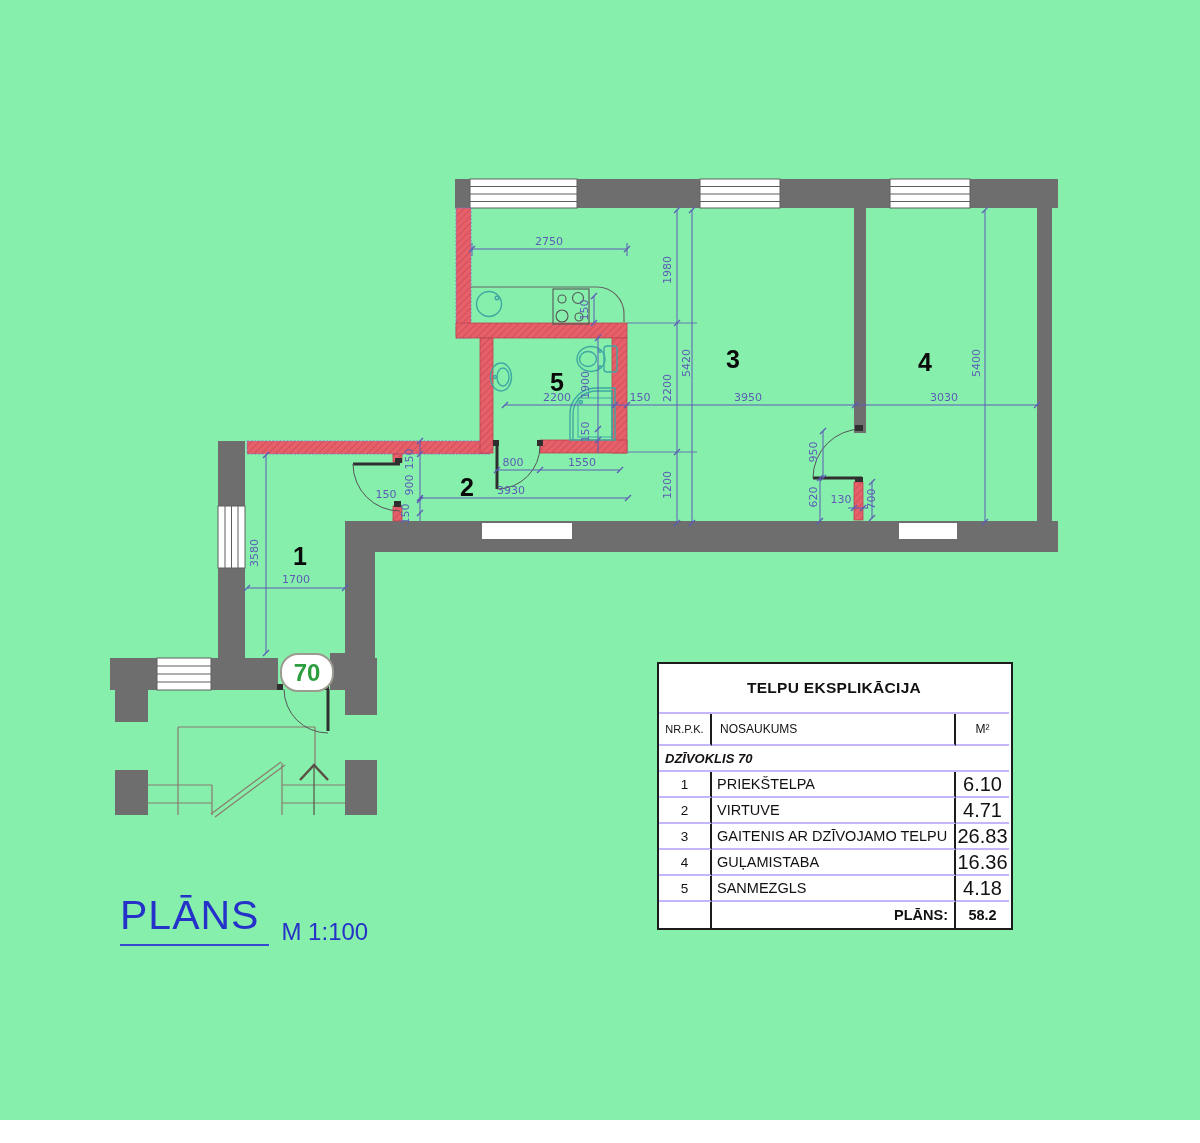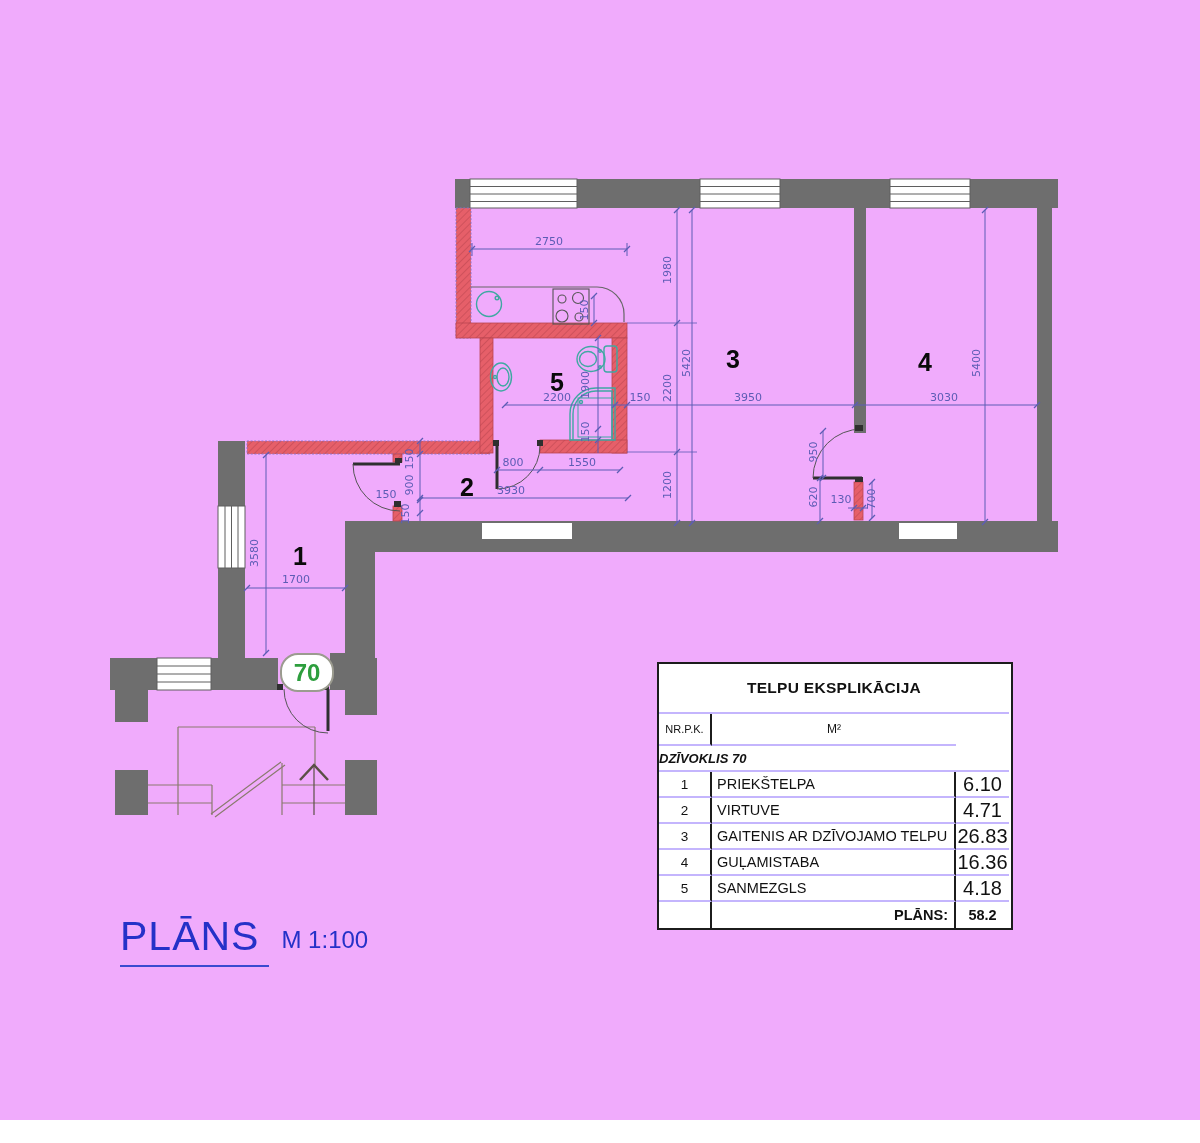--- a/index.html
+++ b/index.html
@@ -1,45 +1,45 @@
 <!DOCTYPE html>
 <html><head>
 <meta charset="utf-8">
 <style>
   html,body{margin:0;padding:0;background:#ffffff;}
-  .stage{position:relative;width:1200px;height:1120px;background:#f0abfc;overflow:hidden;
+  .stage{position:relative;width:1200px;height:1120px;background:#86efac;overflow:hidden;
          font-family:"Liberation Sans", sans-serif;}
   svg{position:absolute;left:0;top:0;}
 
   
   .xtable{position:absolute;left:657px;top:662px;width:352px;
           border:2px solid #1c1c1c;background:#fff;color:#111;
           display:grid;grid-template-columns:53px 244px 53px;
           grid-template-rows:50px 32px 26px 26px 26px 26px 26px 26px 26px;}
   .xtable .cell{display:flex;align-items:center;box-sizing:border-box;}
   .bb{border-bottom:2px solid #c4b5fd;}
   .br{border-right:2px solid #1c1c1c;}
   .t-title{grid-column:1/4;justify-content:center;font-weight:bold;font-size:15.5px;letter-spacing:.3px;}
-  .t-group{grid-column:1/4;font-weight:bold;font-style:italic;font-size:13px;padding-left:0;}
+  .t-group{grid-column:1/4;font-weight:bold;font-style:italic;font-size:13px;padding-left:6px;}
   .c-nr{justify-content:center;font-size:13.5px;}
   .c-name{padding-left:5px;font-size:14.5px;}
   .c-area{justify-content:center;font-size:20px;}
   .h-nr{justify-content:center;font-size:11px;}
   .h-name{padding-left:8px;font-size:12px;}
   .h-area{justify-content:center;font-size:12px;}
   .t-total-label{justify-content:flex-end;padding-right:6px;font-weight:bold;font-size:14.5px;}
   .t-total-value{justify-content:center;font-weight:bold;font-size:14.5px;}
 
   
   .badge{position:absolute;left:280px;top:653px;width:50px;height:35px;background:#fff;
          border:2px solid #9b9b8f;border-radius:18px;display:flex;align-items:center;justify-content:center;}
   .badge span{color:#2d9e3d;font-weight:bold;font-size:24px;}
 
   
-  .titleblock{position:absolute;left:120px;top:913px;display:flex;align-items:center;color:#2531c8;}
+  .titleblock{position:absolute;left:120px;top:892px;display:flex;align-items:flex-end;color:#2531c8;}
   .titleblock .plans{font-size:41px;border-bottom:2px solid #3a4ad0;padding:0 10px 5px 0;letter-spacing:1px;}
   .titleblock .scale{font-size:24px;margin-left:12px;}
 </style>
 </head>
 <body>
 
 <div class="stage">
 
 <svg width="1200" height="1143" viewBox="0 0 1200 1143">
   <defs>
@@ -246,20 +246,21 @@
 </svg>
 
 <div class="badge">
   <span>70</span>
 </div>
 
 <div class="xtable">
   <div class="cell t-title bb">TELPU EKSPLIKĀCIJA</div>
 
   <div class="cell h-nr br bb">NR.P.K.</div>
+  <div class="cell h-name br bb">NOSAUKUMS</div>
   <div class="cell h-area bb">M²</div>
 
   <div class="cell t-group bb">DZĪVOKLIS 70</div>
 
   <div class="cell c-nr br bb">1</div>
   <div class="cell c-name br bb">PRIEKŠTELPA</div>
   <div class="cell c-area bb">6.10</div>
 
   <div class="cell c-nr br bb">2</div>
   <div class="cell c-name br bb">VIRTUVE</div>

